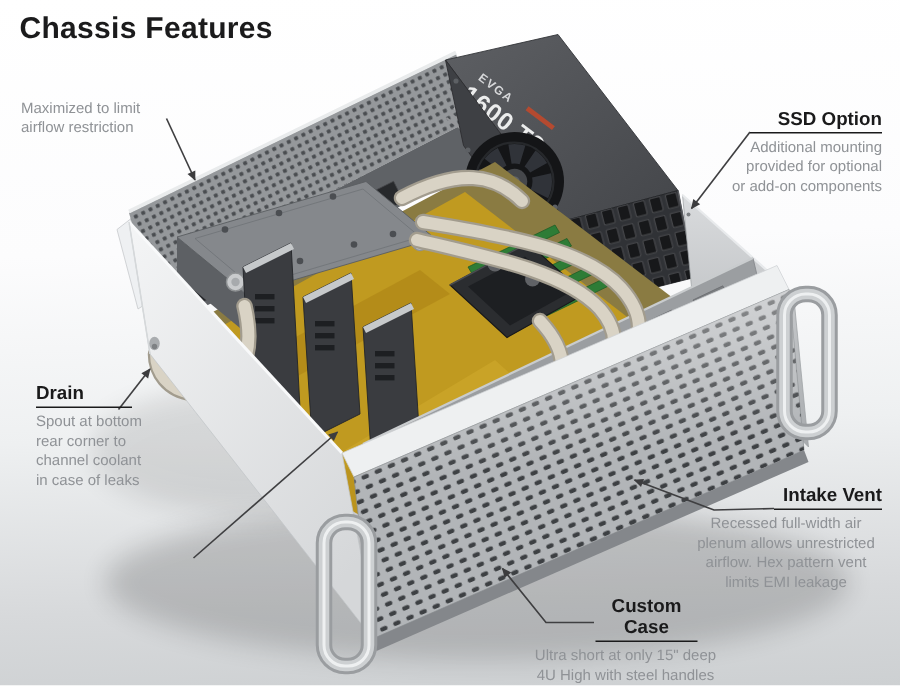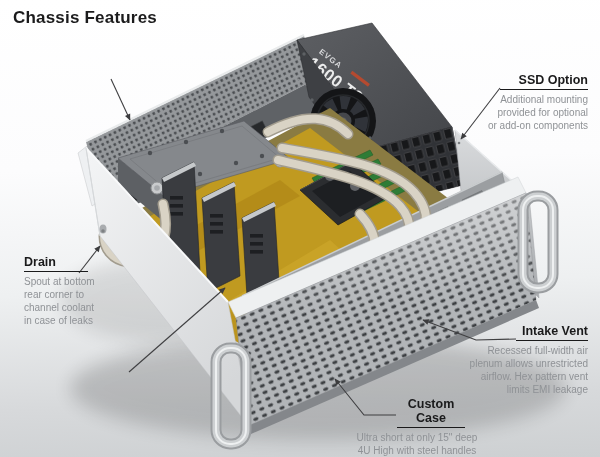--- a/index.html
+++ b/index.html
@@ -3,42 +3,42 @@
 <meta charset="utf-8">
 <style>
   html,body { margin:0; padding:0; background:#fff; }
   .stage {
     position:relative; width:600px; height:457px; overflow:hidden;
     font-family:"Liberation Sans", sans-serif;
     background:linear-gradient(178deg,#ffffff 0%,#fcfcfd 36%,#eef0f1 62%,#d7d9db 86%,#cdd0d2 100%);
   }
   .page-title {
     position:absolute; left:13px; top:8px;
-    font-size:17px; font-weight:bold; color:#1b1b1c; letter-spacing:.2px;
+    font-size:20px; font-weight:bold; color:#1b1b1c; letter-spacing:.2px;
   }
   .co { position:absolute; }
   .co-title {
     font-size:12.5px; font-weight:bold; color:#1a1a1b;
     line-height:14px; padding-bottom:2px; border-bottom:1.8px solid #1a1a1b;
   }
   .co-body {
     font-size:10px; color:#8f9296; line-height:13px;
     white-space:pre-line; margin-top:3px;
   }
   .co-exhaust { left:14px; top:63px; width:120px; }
   .co-exhaust .co-title { width:96px; }
   .co-ssd { right:12px; top:70px; width:150px; text-align:right; }
   .co-ssd .co-title { display:inline-block; width:88px; }
   .co-drain { left:24px; top:255px; width:110px; }
   .co-drain .co-title { width:64px; }
   .co-standoffs { left:37px; top:354px; width:130px; }
   .co-standoffs .co-title { width:92px; }
   .co-intake { right:12px; top:321px; width:172px; text-align:right; }
   .co-intake .co-title { display:inline-block; width:72px; }
-  .co-intake .co-body { text-align:right; padding-left:44px; }
+  .co-intake .co-body { text-align:center; padding-left:44px; }
   .co-custom { left:335px; top:397px; width:164px; text-align:center; }
   .co-custom .co-title { display:inline-block; width:68px; position:relative; left:14px; }
   svg { position:absolute; left:0; top:0; }
 </style>
 </head>
 <body>
 
 <div class="stage">
 
   <div class="page-title">Chassis Features</div>
@@ -293,20 +293,22 @@
       <path d="M111,79 L130,120" marker-end="url(#ah)"></path>
       <path d="M500,88 L461,139" marker-end="url(#ah)"></path>
       <path d="M79,273 L100,246" marker-end="url(#ah)"></path>
       <path d="M129,372 L225,288" marker-end="url(#ah)"></path>
       <path d="M516,339 L476,340 L423,320" marker-end="url(#ah)"></path>
       <path d="M396,415 L364,415 L335,379" marker-end="url(#ah)"></path>
     </g>
   </svg>
 
   <div class="co co-exhaust">
+    <div class="co-body">Maximized to limit
+airflow restriction</div>
   </div>
 
   <div class="co co-ssd">
     <div class="co-title">SSD Option</div>
     <div class="co-body">Additional mounting
 provided for optional
 or add-on components</div>
   </div>
 
   <div class="co co-drain">

